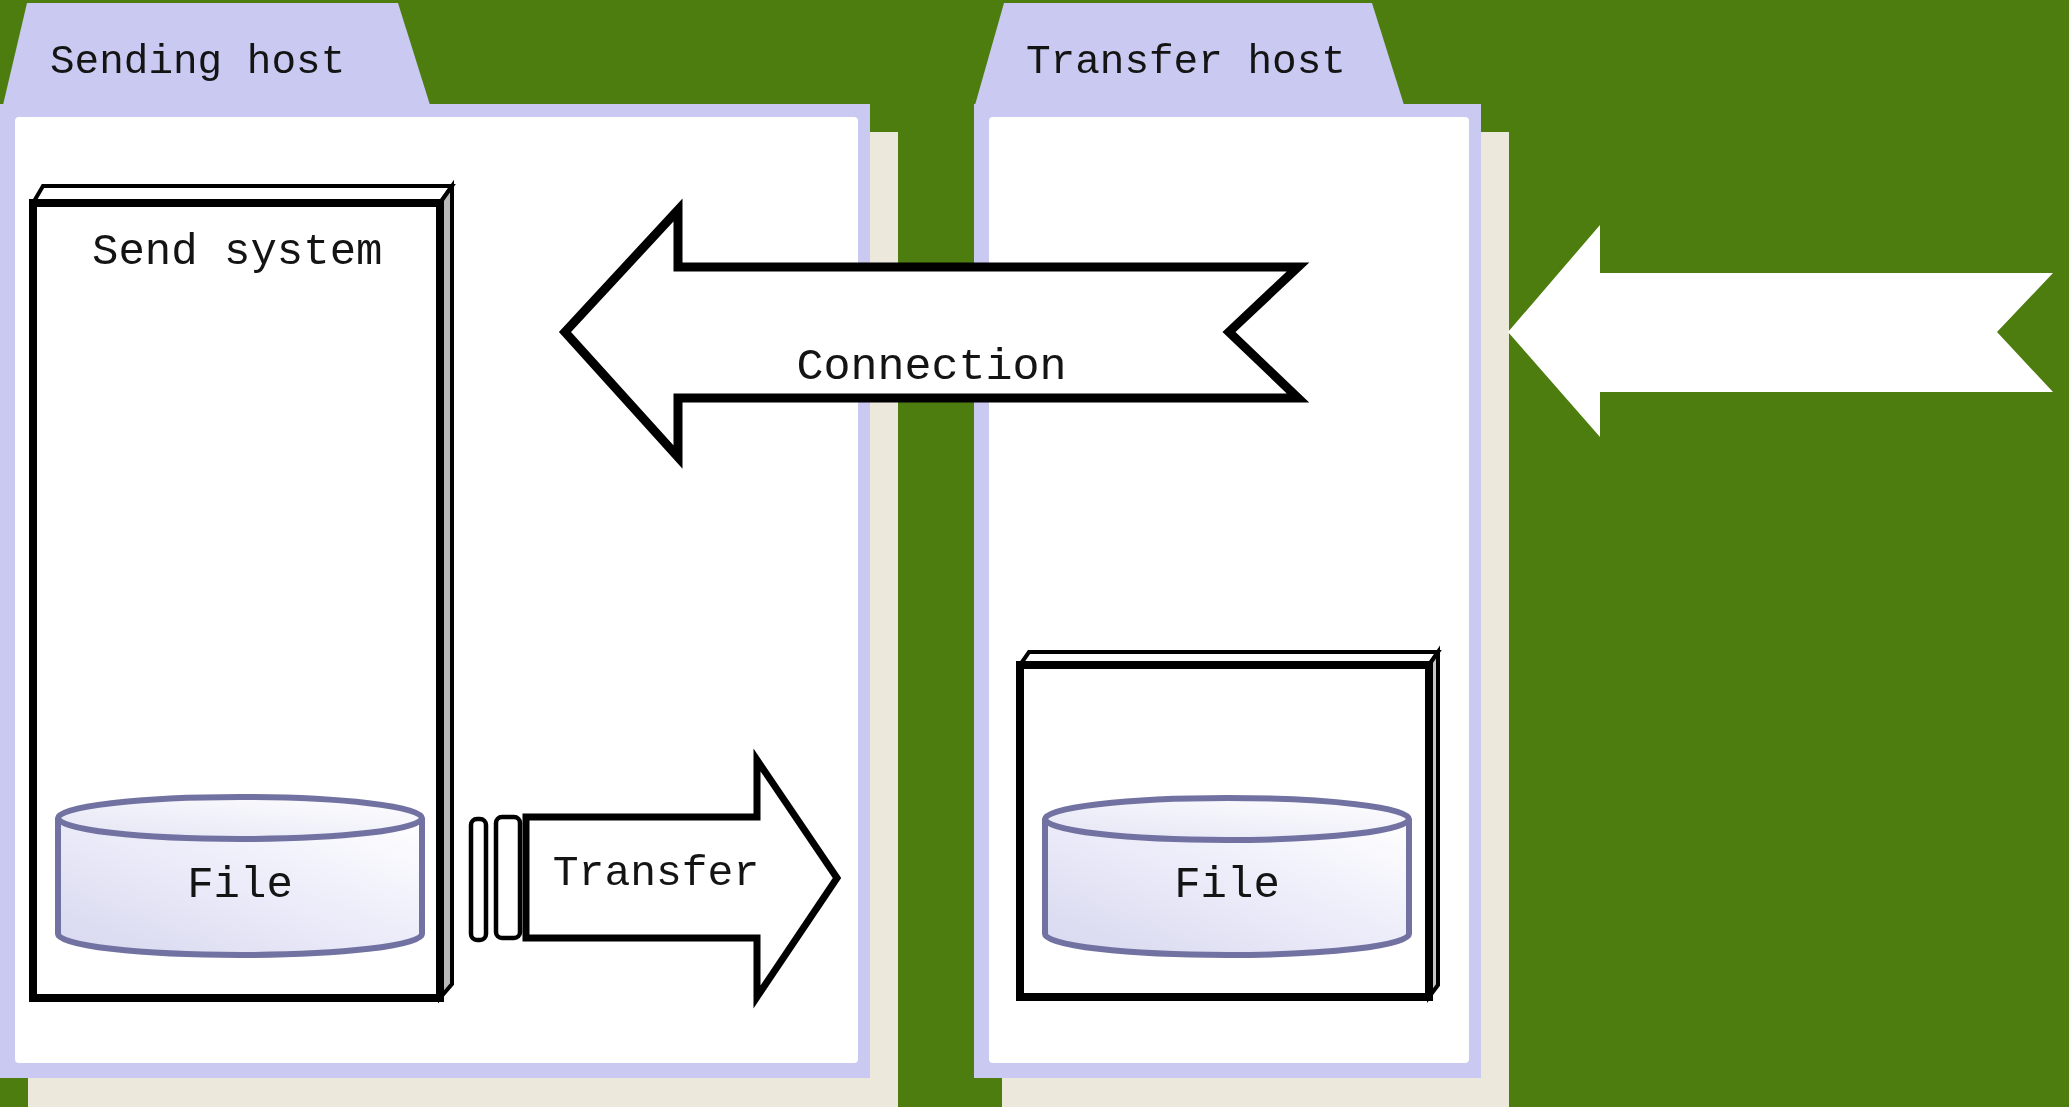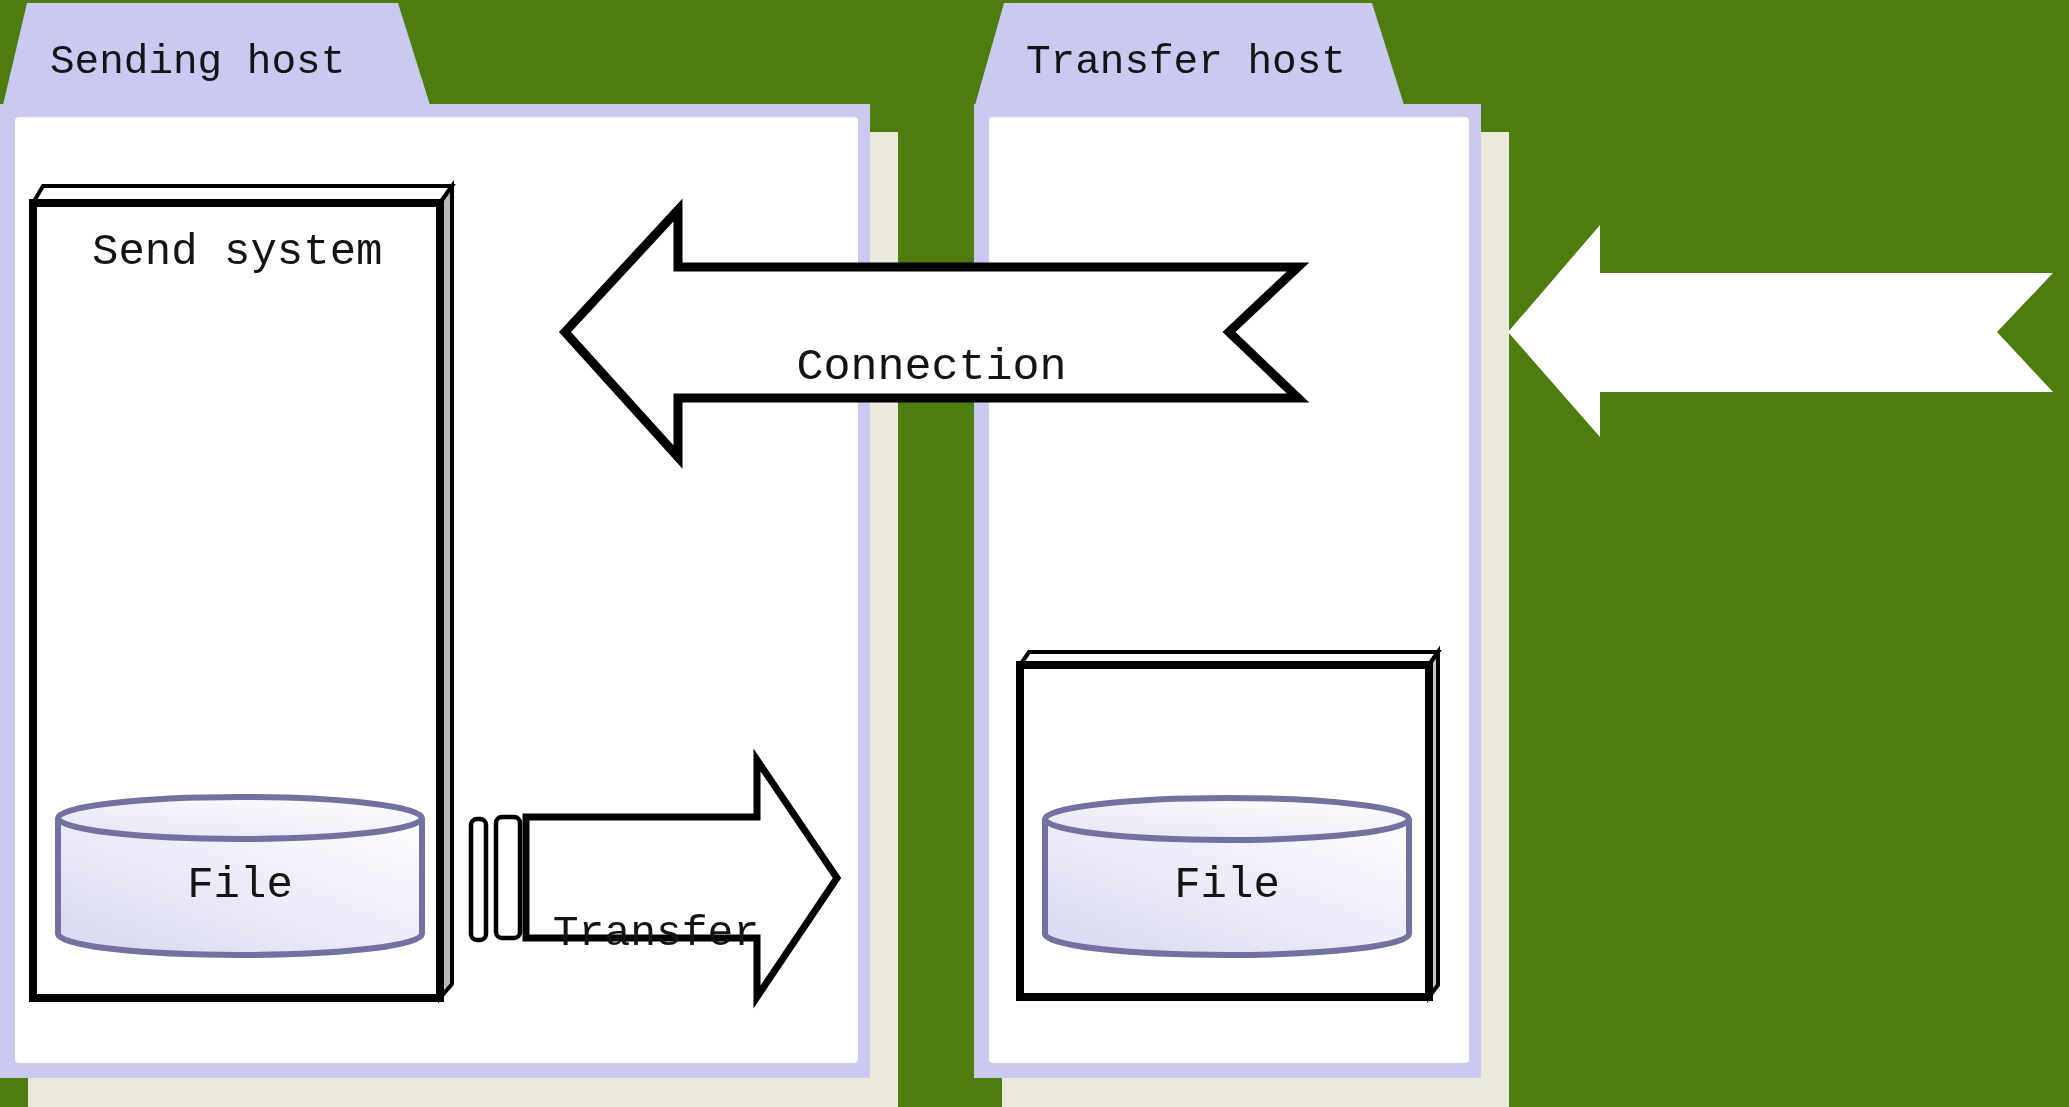--- a/index.html
+++ b/index.html
@@ -26,21 +26,21 @@
   svg.shapes{position:absolute;left:0;top:0;}
   .lbl{position:absolute;color:#141414;line-height:1;white-space:nowrap;}
   .lbl-host{font-size:41px;top:42px;}
   .lbl-sendhost{left:50px;}
   .lbl-recvhost{left:1026px;}
   .lbl-sendsys{left:92px;top:230px;font-size:44px;}
   .lbl-recvsys{left:1068px;top:710px;font-size:43px;}
   .lbl-center{text-align:center;}
   .lbl-filesend{left:90px;width:300px;top:863px;font-size:44px;}
   .lbl-filerecv{left:1077px;width:300px;top:863px;font-size:44px;}
-  .lbl-transfer{left:526px;width:260px;top:912px;font-size:43px;}
+  .lbl-transfer{left:526px;width:260px;top:852px;font-size:43px;}
   .lbl-connection{left:565px;width:733px;top:305px;font-size:45px;margin-top:40px;}
   .lbl-passive{left:1508px;width:545px;top:307px;font-size:42px;}
 </style>
 </head>
 <body>
 
 <div class="canvas">
 
   <div class="shadow shadow-send"></div>
   <div class="shadow shadow-recv"></div>

